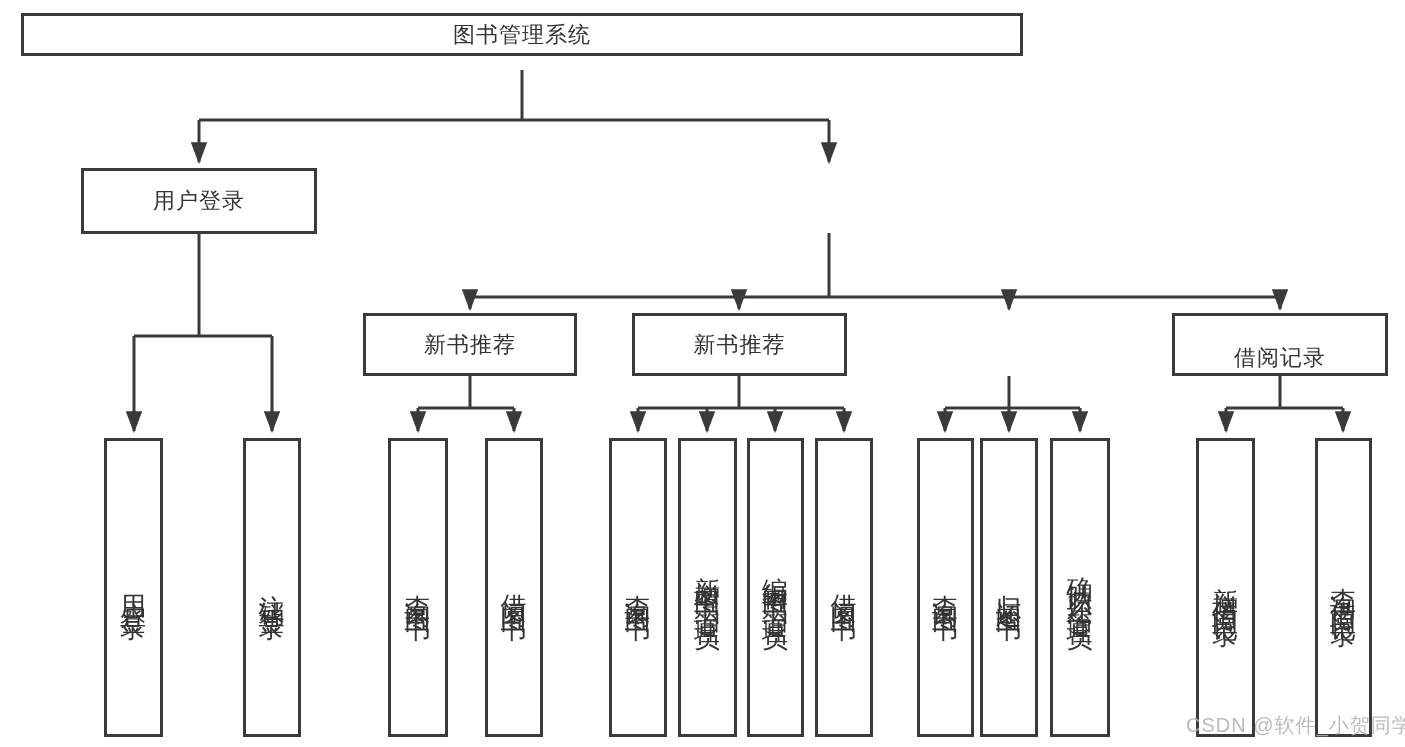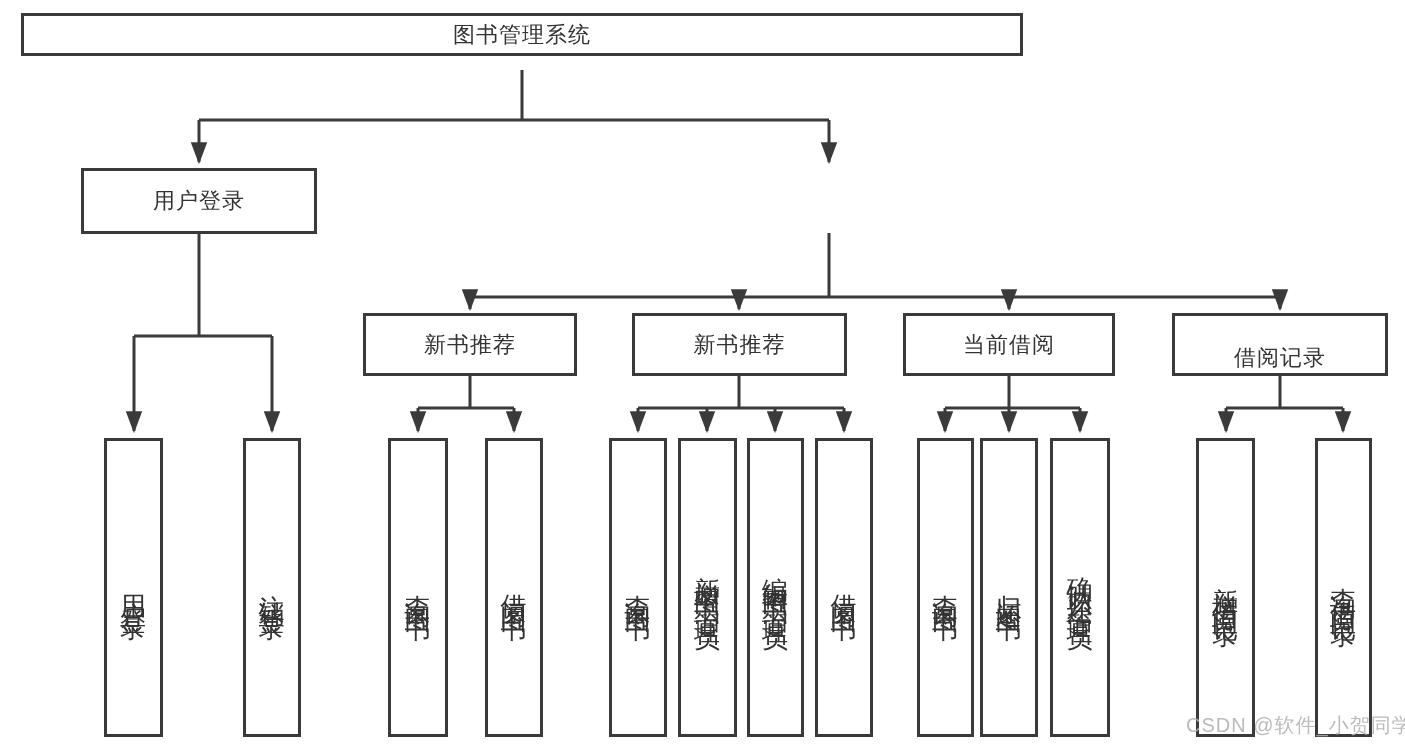--- a/index.html
+++ b/index.html
@@ -116,23 +116,20 @@
   <div class="node hbox" style="left:81px; top:168px; width:236px; height:66px;">
     <span class="label">用户登录</span>
   </div>
 
   <div class="node hbox" style="left:363px; top:313px; width:214px; height:63px;">
     <span class="label">新书推荐</span>
   </div>
   <div class="node hbox" style="left:632px; top:313px; width:215px; height:63px;">
     <span class="label">新书推荐</span>
   </div>
-  <div class="node hbox" style="left:903px; top:313px; width:212px; height:63px;">
-    <span class="label">当前借阅</span>
-  </div>
   <div class="node hbox" style="left:1172px; top:313px; width:216px; height:63px;align-items:flex-end;">
     <span class="label">借阅记录</span>
   </div>
 
   <div class="node vbox" style="left:104px; width:59px;">
     <span class="vlabel">用户登录</span>
   </div>
   <div class="node vbox" style="left:243px; width:58px;">
     <span class="vlabel">注销登录</span>
   </div>

